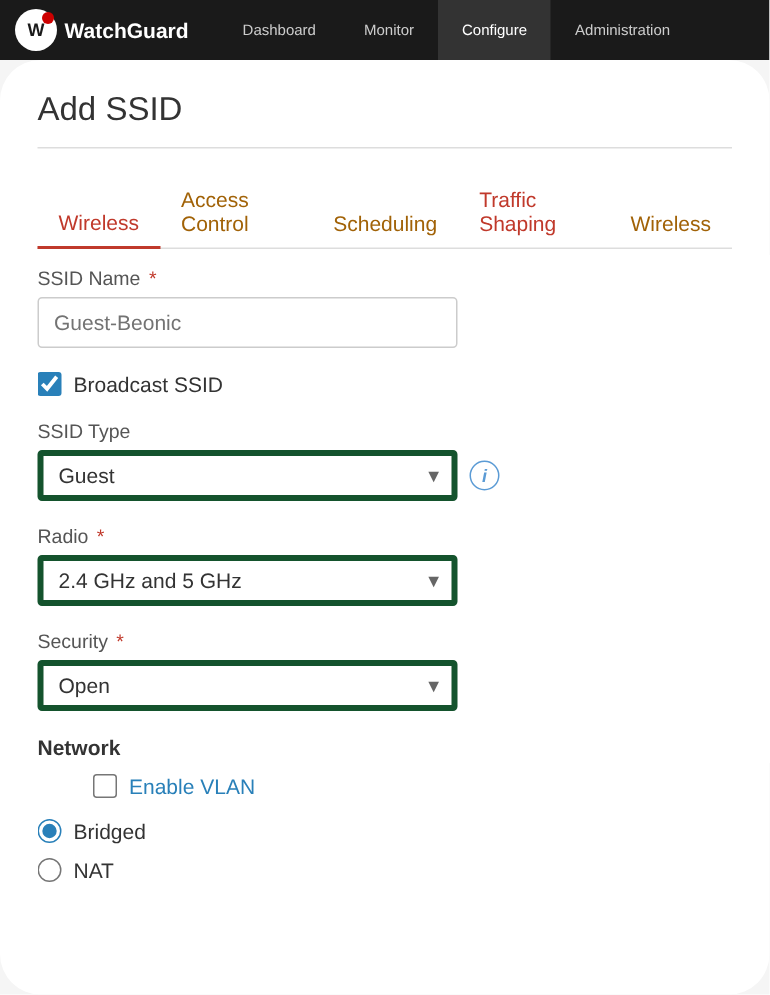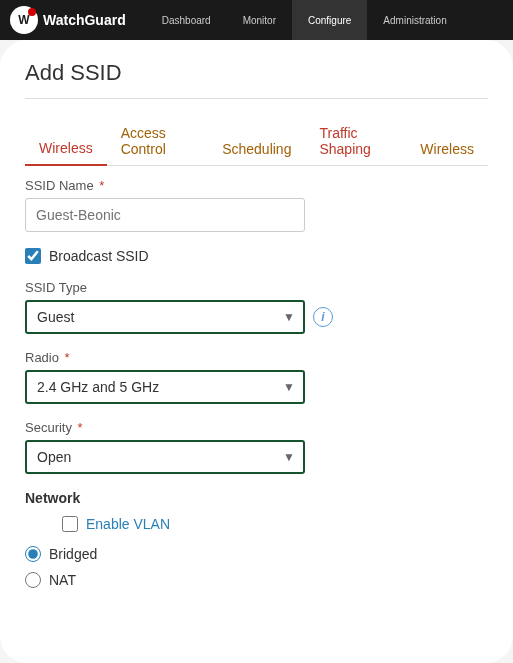--- a/index.html
+++ b/index.html
@@ -139,21 +139,21 @@
     }
 
     .select-wrapper {
       position: relative;
       display: inline-block;
       width: 280px;
     }
     .form-select {
       width: 280px;
       height: 34px;
-      border: 2px solid #14532d;
+      border: 4px solid #14532d;
       border-radius: 3px;
       padding: 0 16px 0 10px;
       font-size: 14px;
       color: #333;
       background: white;
       appearance: none;
       cursor: pointer;
       outline: none;
     }
     .select-arrow {

